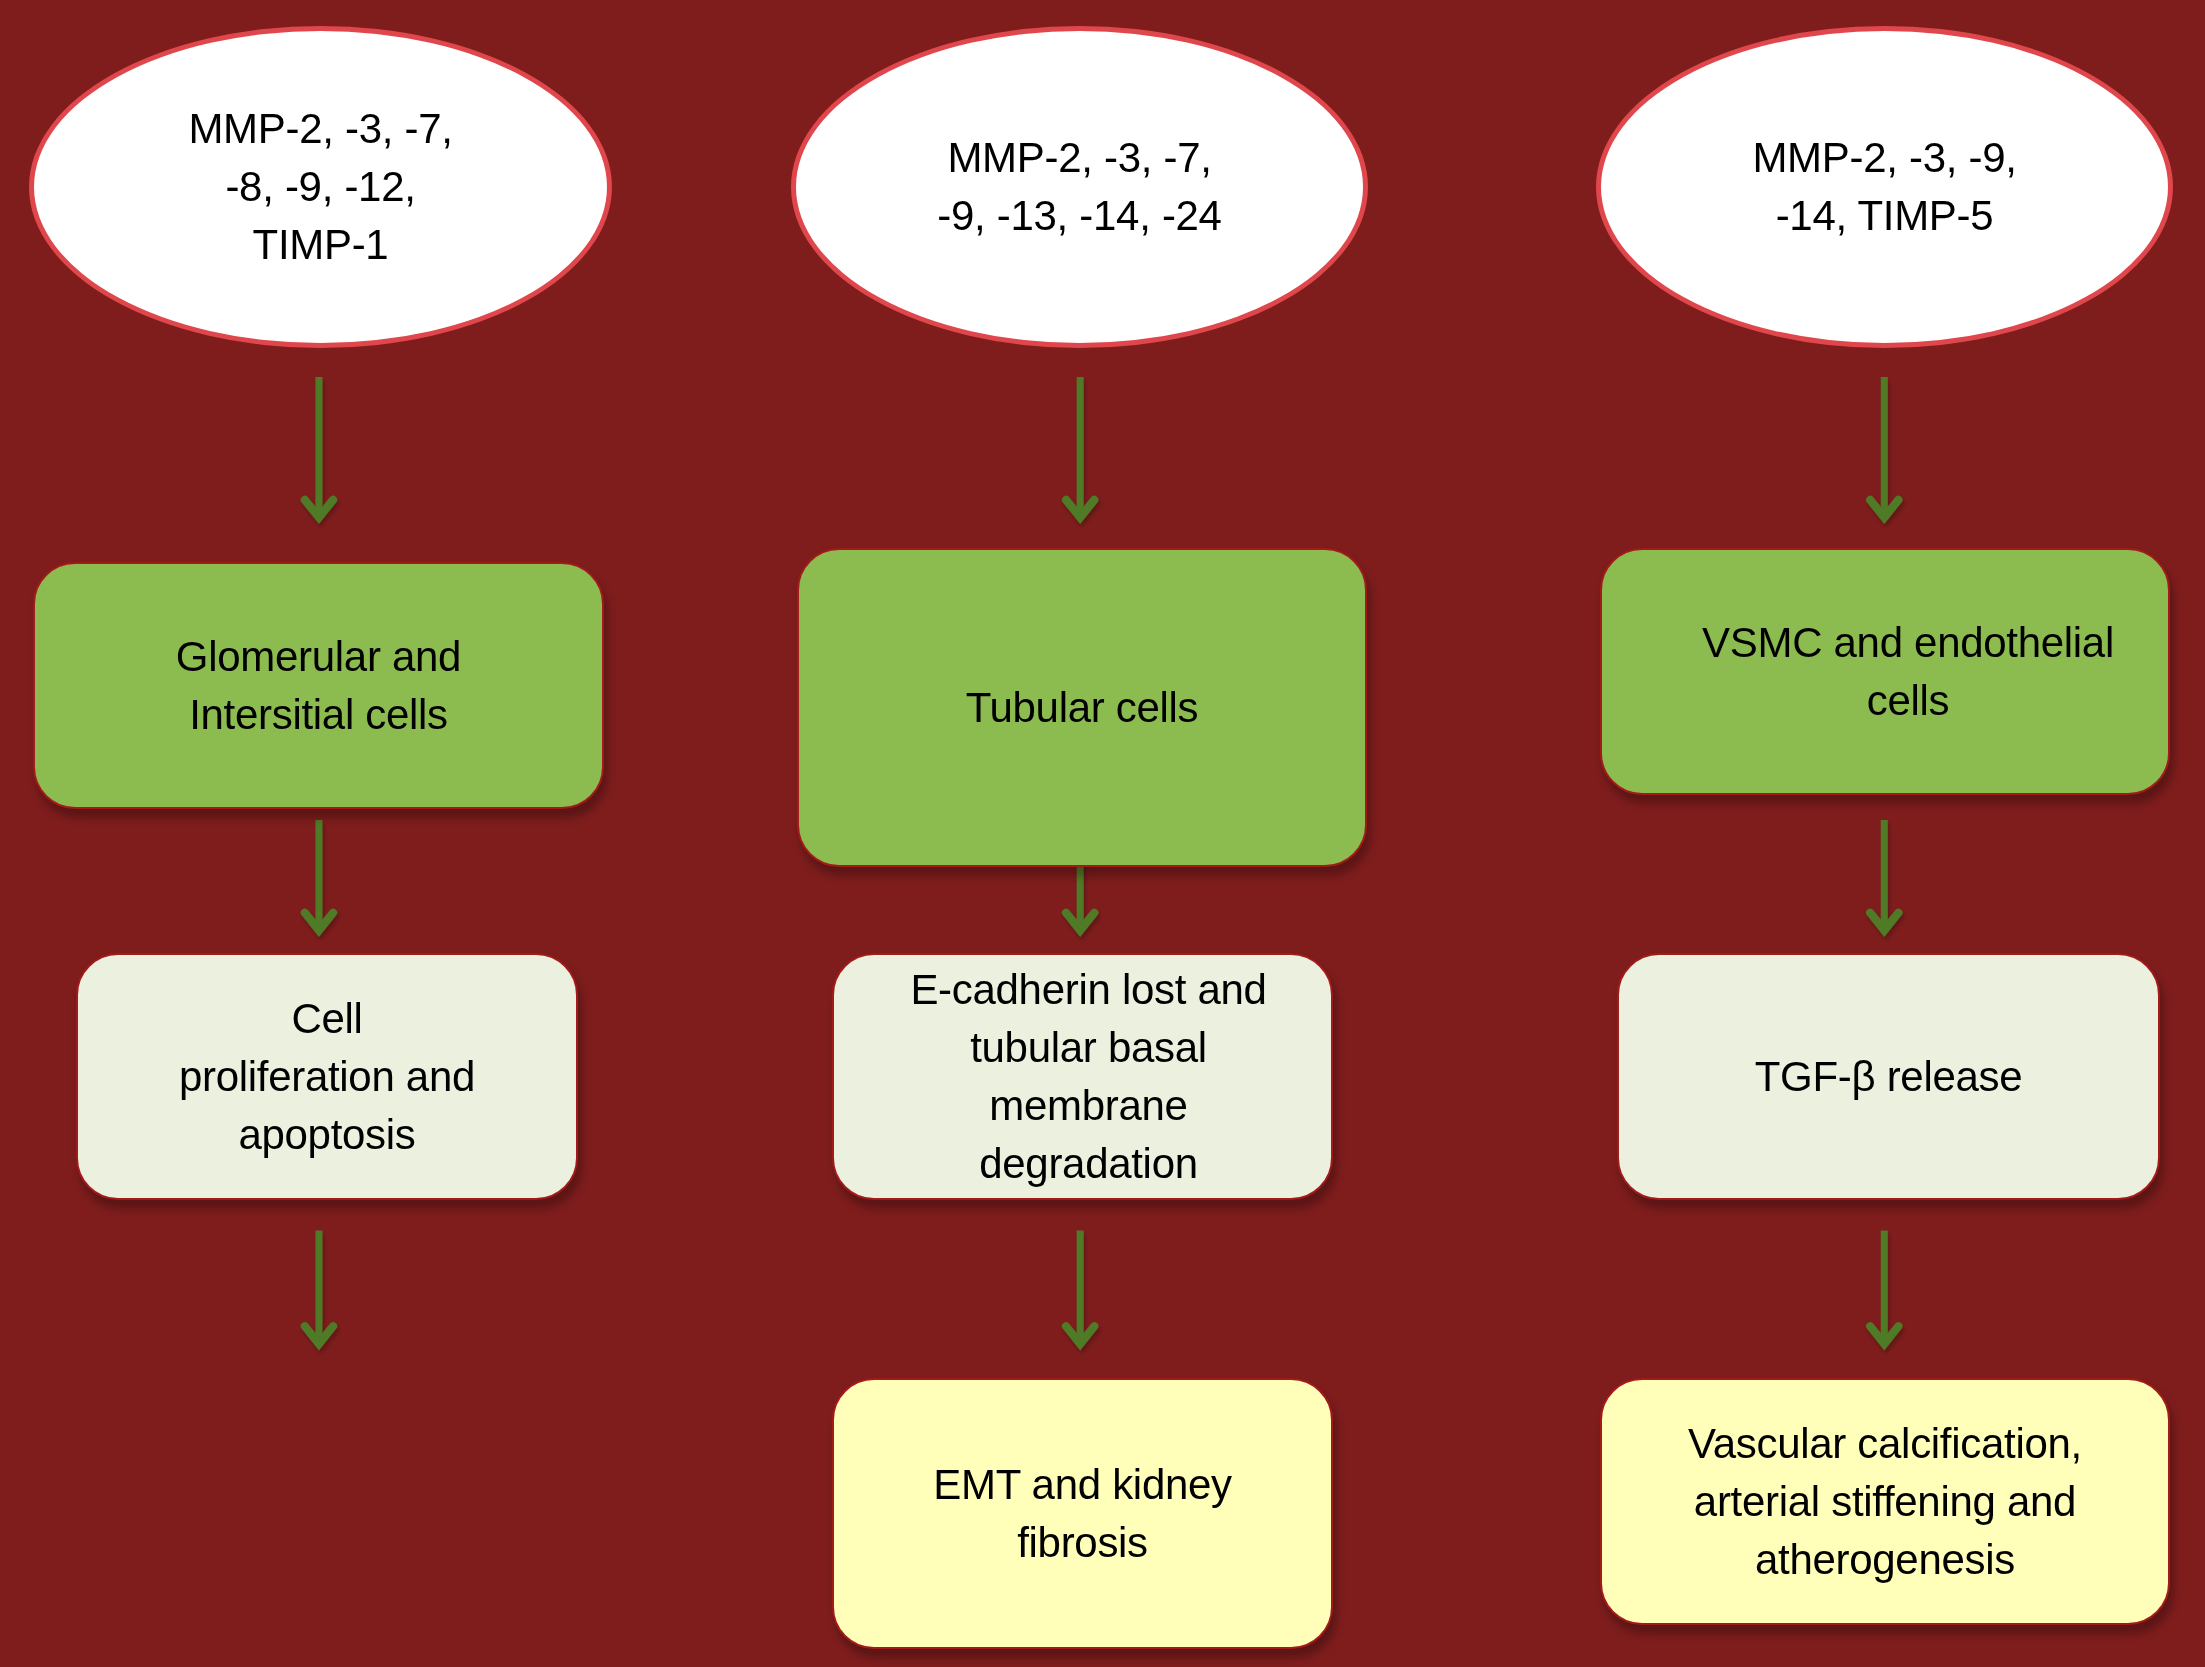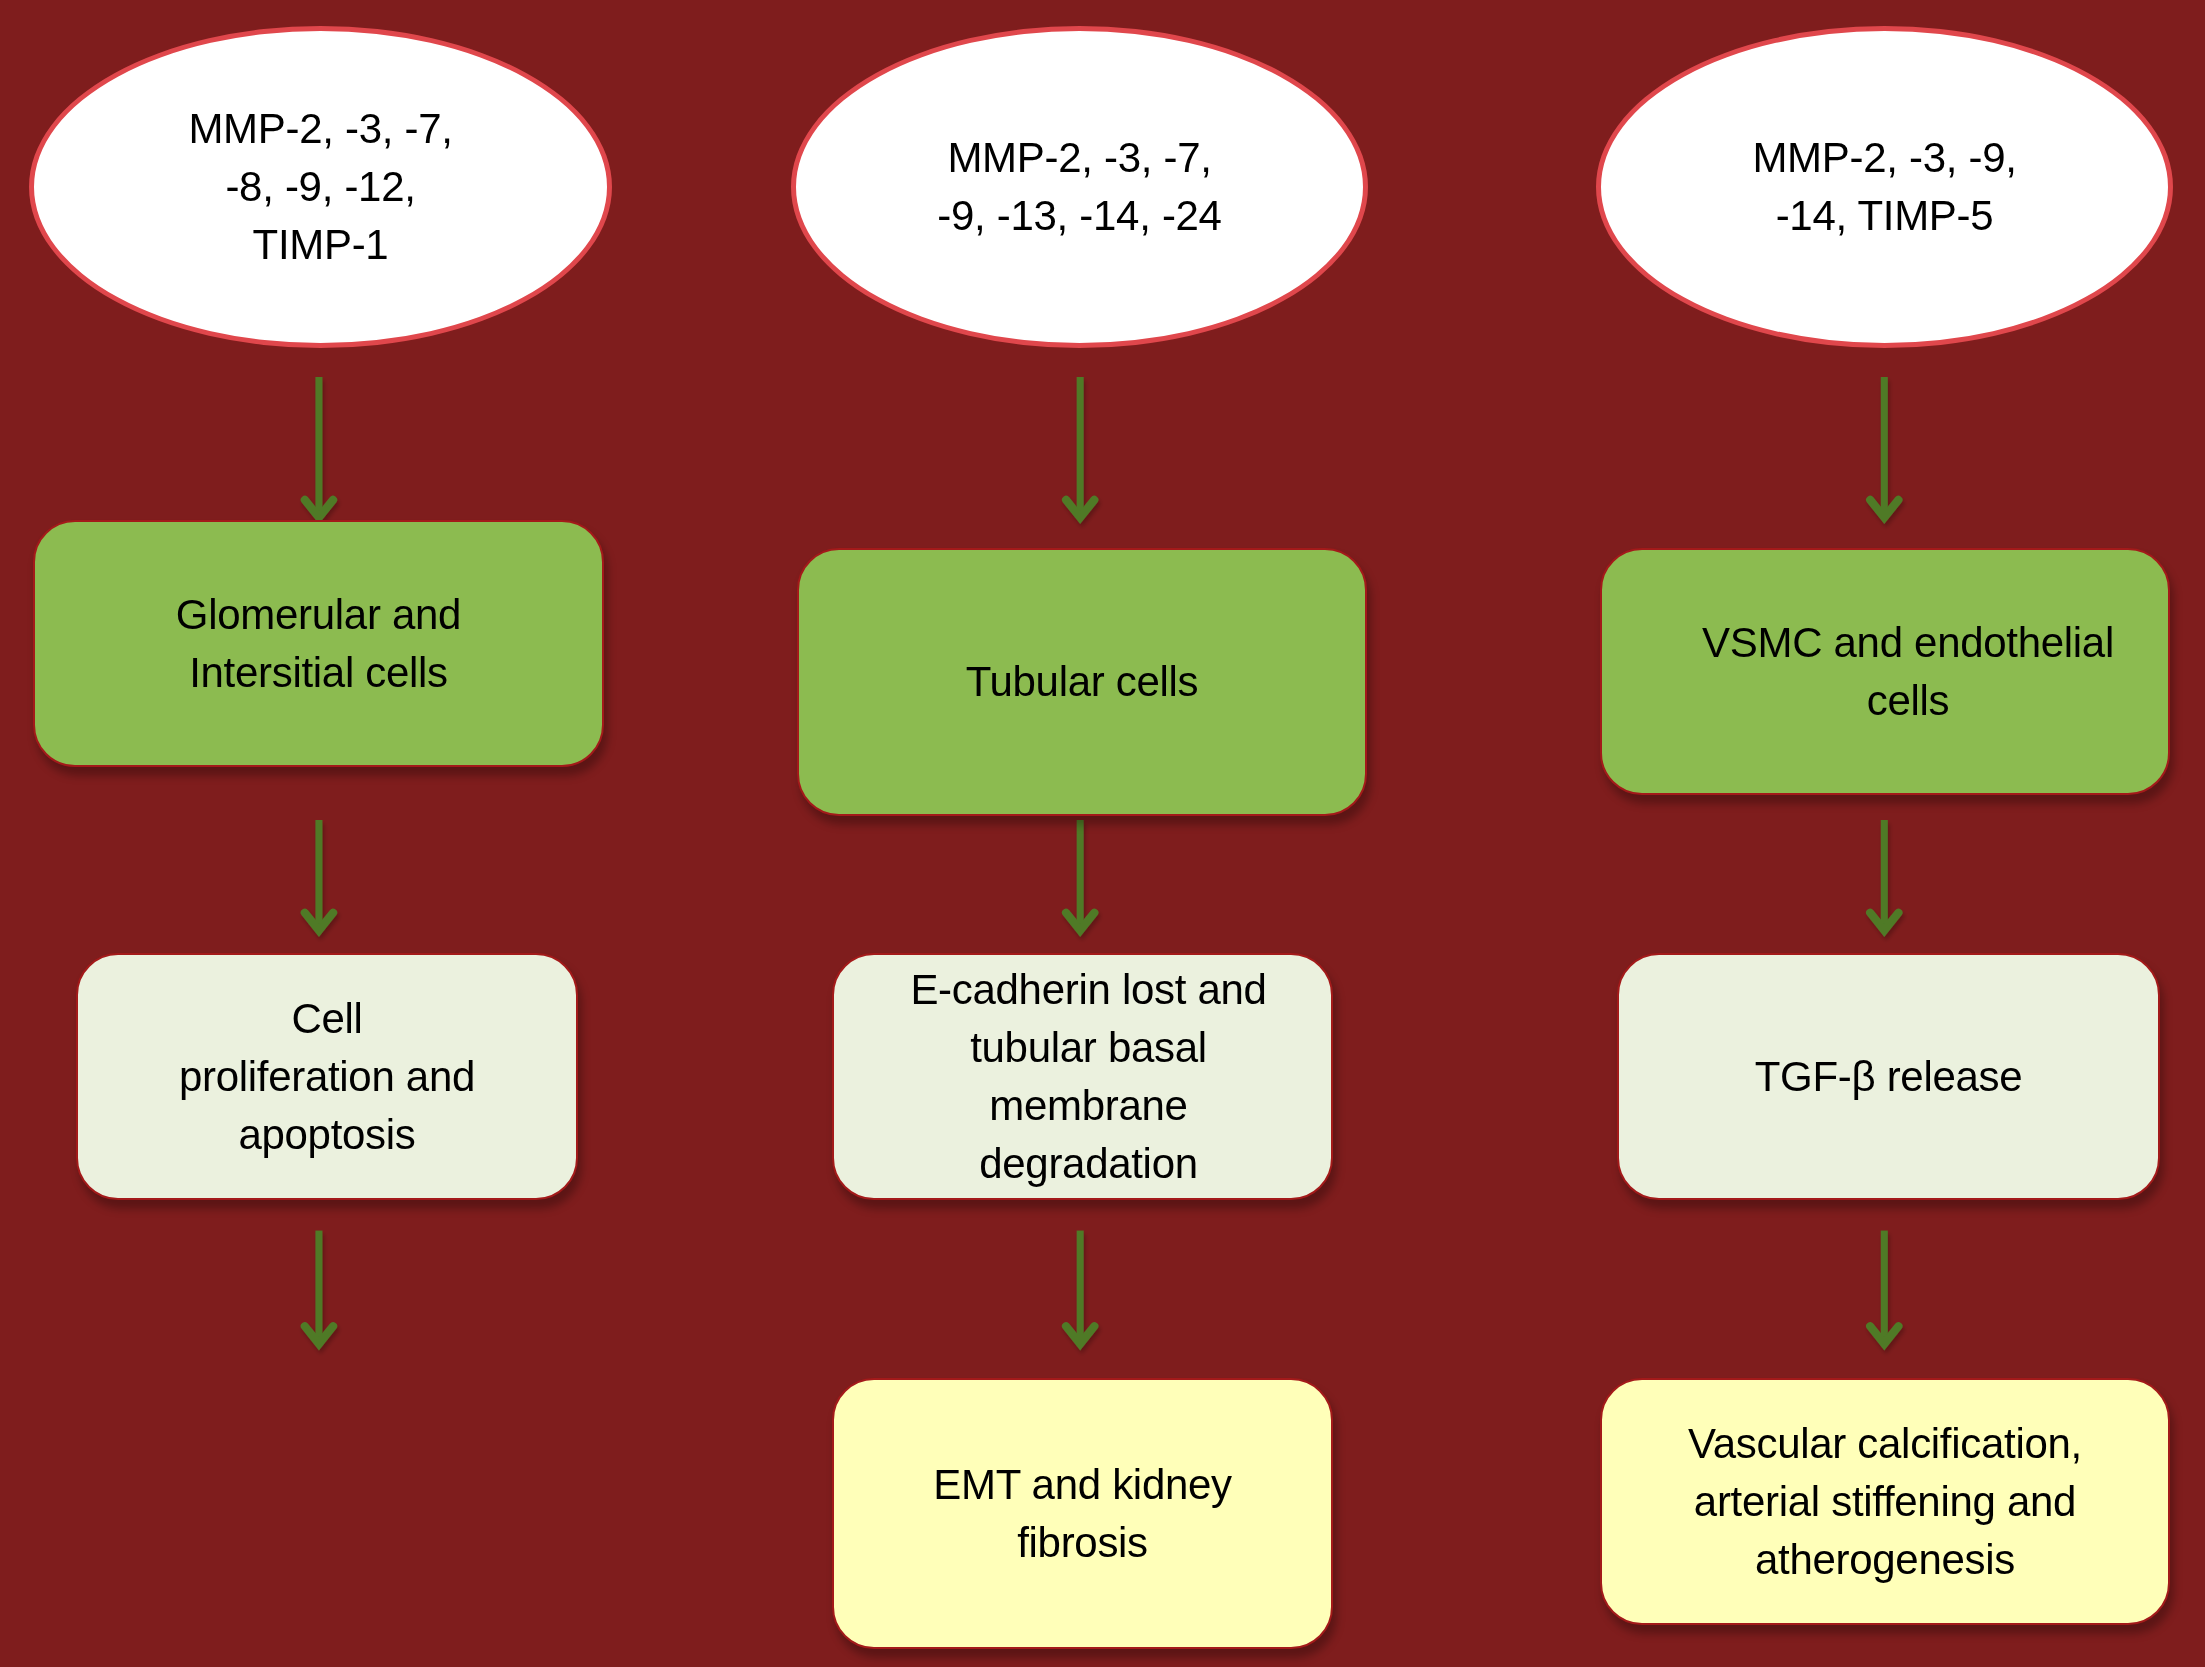--- a/index.html
+++ b/index.html
@@ -35,26 +35,26 @@
       border-radius: 42px;
       box-shadow: 3.5px 8.2px 8.2px rgba(0,0,0,0.28);
     }
     .green  { background: #8cbb50; }
     .light  { background: #ebf1de; }
     .yellow { background: #ffffb9; }
     .node span { display: block; }
 
     
     #e1 { left: 29px;   top: 26.4px;  width: 583px;  height: 322px; }
-    #g1 { left: 33px;   top: 520px; width: 571px;  height: 247px; }
+    #g1 { left: 33px;   top: 562px; width: 571px;  height: 247px; }
     #l1 { left: 76px;  top: 953px; width: 502px; height: 247px; text-align: center; }
     #y1 { left: 78px;  top: 1378px; width: 485px; height: 247px; }
     
     #e2 { left: 791px; top: 26.4px;  width: 577px;  height: 322px; }
-    #g2 { left: 797px; top: 548px; width: 570px;  height: 268px; }
+    #g2 { left: 797px; top: 548px; width: 570px;  height: 319px; }
     #l2 { left: 832px; top: 953px; width: 501px; height: 247px; padding-left: 12px; }
     #y2 { left: 832px; top: 1378px; width: 501px; height: 271px; }
     
     #e3 { left: 1596px; top: 26.4px;  width: 577px;  height: 322px; }
     #g3 { left: 1600px; top: 548px; width: 570px;  height: 247px; padding-left: 46px; }
     #l3 { left: 1617px; top: 953px; width: 543px; height: 247px; }
     #y3 { left: 1600px; top: 1378px; width: 570px; height: 247px; }
   </style>
 </head>
 <body>

